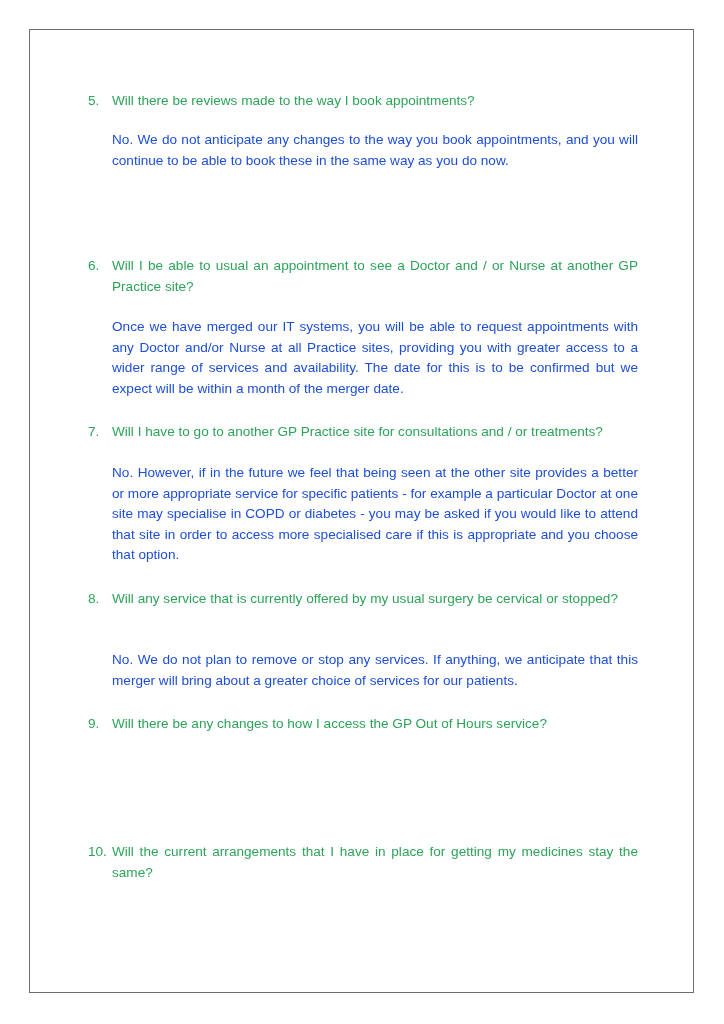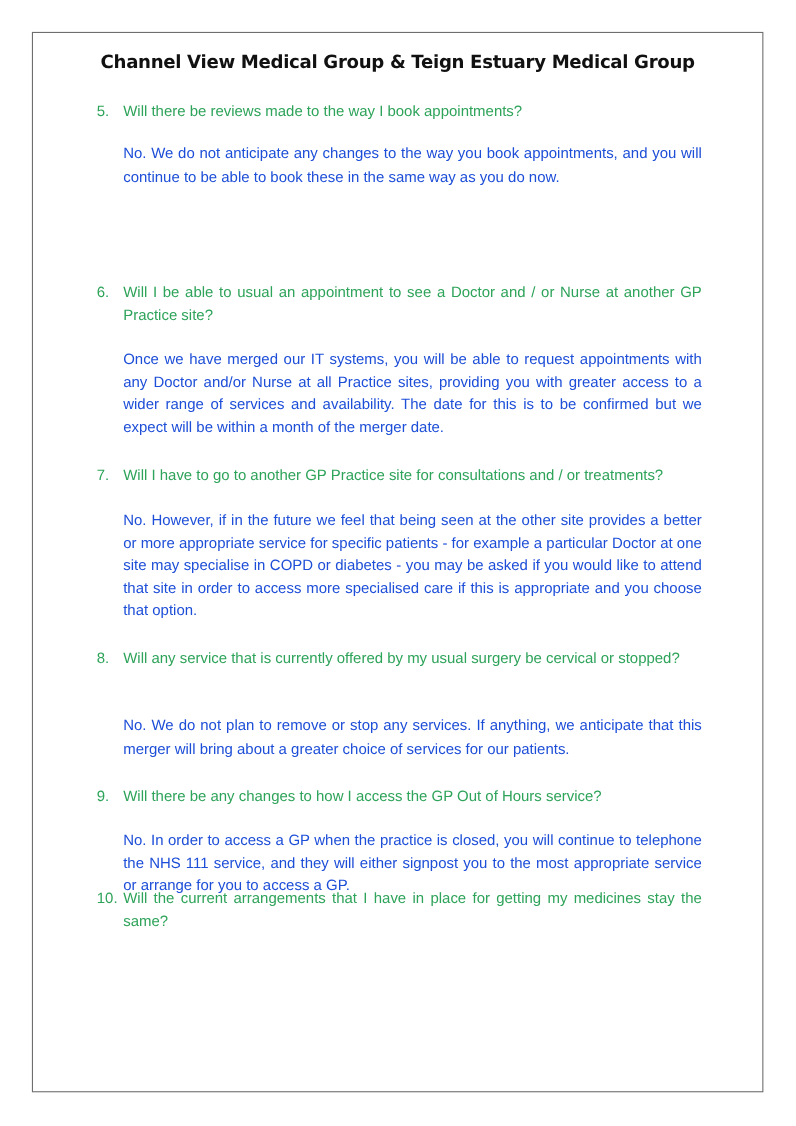--- a/index.html
+++ b/index.html
@@ -15,21 +15,20 @@
   .q .num { position:absolute; left:0; top:0; }
   .q .text { display:block; padding-left:24px; text-align:justify; }
   .a { position:absolute; left:82px; width:526px; font-size:13.6px; line-height:20.5px;
        color:#1d4ed8; text-align:justify; }
   .a p { margin:0; }
 </style>
 </head>
 <body>
 
 <div class="page">
-  <div class="title">Channel View Medical Group &amp; Teign Estuary Medical Group</div>
 
   <div class="q" style="top:60px;">
     <span class="num">5.</span>
     <span class="text">Will there be reviews made to the way I book appointments?</span>
   </div>
   <div class="a" style="top:100px;">
     <p>No. We do not anticipate any changes to the way you book appointments, and you will continue to be able to book these in the same way as you do now.</p>
   </div>
 
   <div class="q" style="top:225px;">
@@ -53,21 +52,18 @@
     <span class="text">Will any service that is currently offered by my usual surgery be cervical or stopped?</span>
   </div>
   <div class="a" style="top:620px;">
     <p>No. We do not plan to remove or stop any services. If anything, we anticipate that this merger will bring about a greater choice of services for our patients.</p>
   </div>
 
   <div class="q" style="top:683px;">
     <span class="num">9.</span>
     <span class="text">Will there be any changes to how I access the GP Out of Hours service?</span>
   </div>
-  <div class="a" style="top:724px;">
-    <p>No. In order to access a GP when the practice is closed, you will continue to telephone the NHS 111 service, and they will either signpost you to the most appropriate service or arrange for you to access a GP.</p>
-  </div>
 
-  <div class="q" style="top:776px;">
+  <div class="q" style="top:811px;">
     <span class="num">10.</span>
     <span class="text">Will the current arrangements that I have in place for getting my medicines stay the same?</span>
   </div>
 </div>
 
 </body></html>

